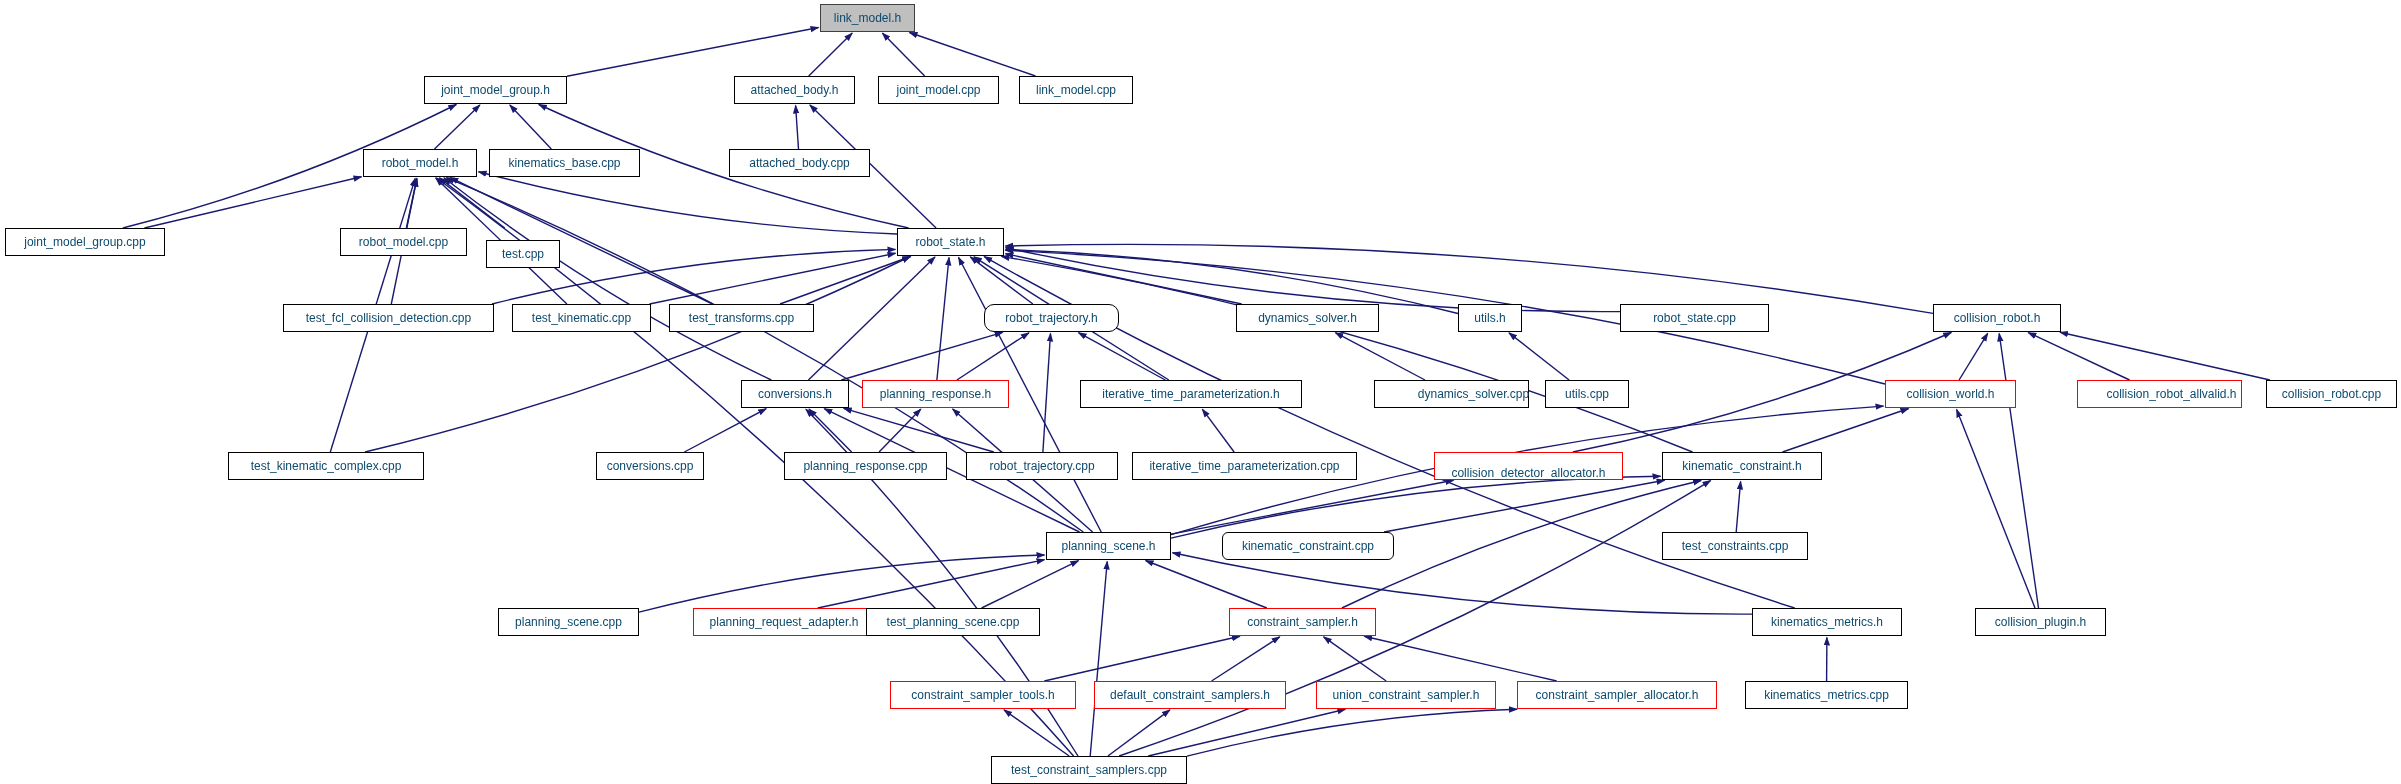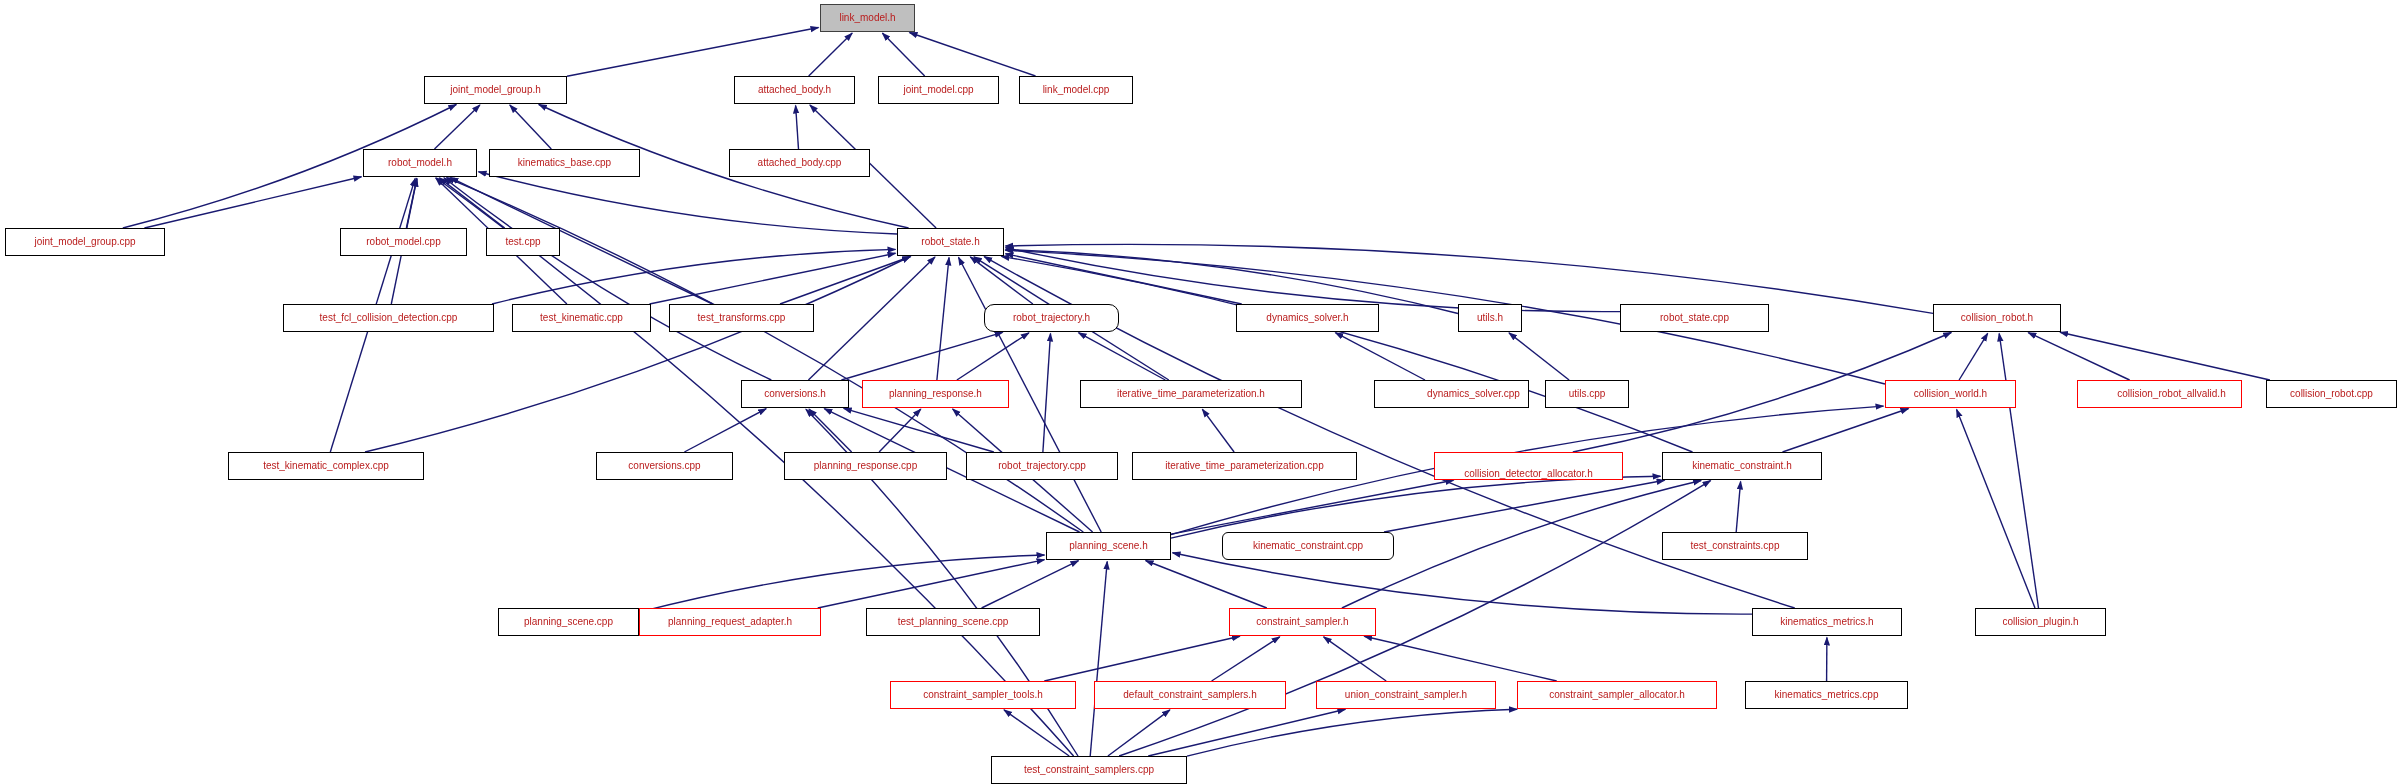--- a/index.html
+++ b/index.html
@@ -10,22 +10,22 @@
     background:#ffffff;
     overflow:hidden;
     font-family:"Liberation Sans","DejaVu Sans",sans-serif;
   }
   #edges{position:absolute;left:0;top:0;width:2401px;height:784px;}
   .node{
     position:absolute;
     box-sizing:border-box;
     border:1.5px solid #000000;
     background:#ffffff;
-    color:#b91c1c;
-    font-size:10px;
+    color:#0c4a6e;
+    font-size:12px;
     line-height:1;
     display:flex;
     align-items:center;
     justify-content:center;
     white-space:nowrap;
     height:28px;
     letter-spacing:0px;
     z-index:5;
   }
   .node.red{border-color:#ff0000;}
@@ -149,21 +149,21 @@
       </div>
       <div class="node" style="left: 729px; top: 149px; width: 141px;">
         <span>attached_body.cpp</span>
       </div>
       <div class="node" style="left: 5px; top: 228px; width: 160px;">
         <span>joint_model_group.cpp</span>
       </div>
       <div class="node" style="left: 340px; top: 228px; width: 127px;">
         <span>robot_model.cpp</span>
       </div>
-      <div class="node" style="left: 486px; top: 228px; width: 74px;">
+      <div class="node" style="left: 486px; top: 240px; width: 74px;">
         <span>test.cpp</span>
       </div>
       <div class="node" style="left: 897px; top: 228px; width: 107px;">
         <span>robot_state.h</span>
       </div>
       <div class="node" style="left: 283px; top: 304px; width: 211px;">
         <span>test_fcl_collision_detection.cpp</span>
       </div>
       <div class="node" style="left: 512px; top: 304px; width: 139px;">
         <span>test_kinematic.cpp</span>
@@ -206,21 +206,21 @@
       </div>
       <div class="node red" style="left: 2077px; top: 380px; width: 165px; padding-left: 24px;">
         <span>collision_robot_allvalid.h</span>
       </div>
       <div class="node" style="left: 2266px; top: 380px; width: 131px;">
         <span>collision_robot.cpp</span>
       </div>
       <div class="node" style="left: 228px; top: 452px; width: 196px;">
         <span>test_kinematic_complex.cpp</span>
       </div>
-      <div class="node" style="left: 596px; top: 452px; width: 137px; justify-content: center;">
+      <div class="node" style="left: 596px; top: 452px; width: 108px; justify-content: center;">
         <span>conversions.cpp</span>
       </div>
       <div class="node" style="left: 784px; top: 452px; width: 163px;">
         <span>planning_response.cpp</span>
       </div>
       <div class="node" style="left: 966px; top: 452px; width: 152px;">
         <span>robot_trajectory.cpp</span>
       </div>
       <div class="node" style="left: 1132px; top: 452px; width: 225px;">
         <span>iterative_time_parameterization.cpp</span>
@@ -236,21 +236,21 @@
       </div>
       <div class="node" style="left: 1222px; top: 532px; width: 172px; border-radius: 6px;">
         <span>kinematic_constraint.cpp</span>
       </div>
       <div class="node" style="left: 1662px; top: 532px; width: 146px;">
         <span>test_constraints.cpp</span>
       </div>
       <div class="node" style="left: 498px; top: 608px; width: 141px;">
         <span>planning_scene.cpp</span>
       </div>
-      <div class="node red" style="left: 639px; top: 608px; width: 182px;">
+      <div class="node red" style="left: 693px; top: 608px; width: 182px;">
         <span>planning_request_adapter.h</span>
       </div>
       <div class="node" style="left: 866px; top: 608px; width: 174px;">
         <span>test_planning_scene.cpp</span>
       </div>
       <div class="node red" style="left: 1229px; top: 608px; width: 147px;">
         <span>constraint_sampler.h</span>
       </div>
       <div class="node" style="left: 1752px; top: 608px; width: 150px;">
         <span>kinematics_metrics.h</span>

